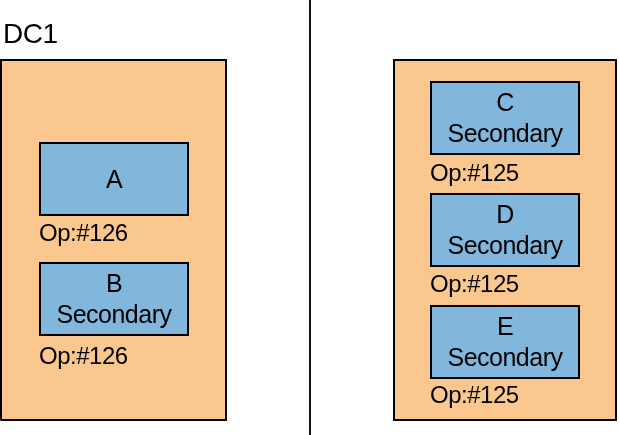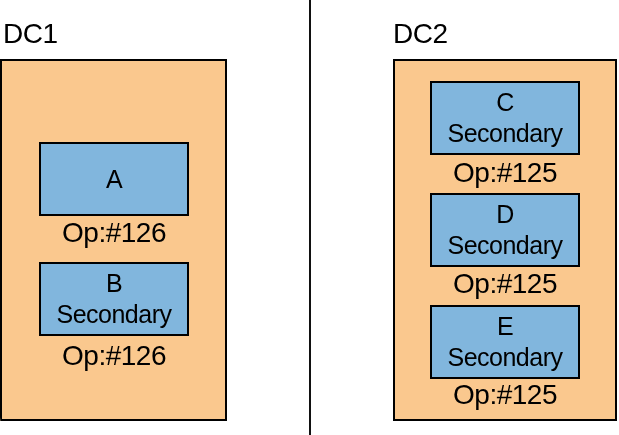--- a/index.html
+++ b/index.html
@@ -58,24 +58,24 @@
     justify-content: center;
     font-size: 25px;
     line-height: 31px;
     letter-spacing: -0.5px;
     text-align: center;
     overflow: hidden;
   }
   .op-label {
     position: absolute;
     width: 150px;
-    font-size: 28px;
+    font-size: 24px;
     line-height: 24px;
     letter-spacing: -0.5px;
-    text-align: center;
+    text-align: left;
     white-space: nowrap;
   }
   
   .dc1-box .node-a  { left: 37px; top: 81px;  }
   .dc1-box .op-a    { left: 37px; top: 160px; }
   .dc1-box .node-b  { left: 37px; top: 201px; }
   .dc1-box .op-b    { left: 37px; top: 283px; }
   
   .dc2-box .node-c  { left: 35px; top: 20px;  }
   .dc2-box .op-c    { left: 35px; top: 100px; }
@@ -99,21 +99,20 @@
     </div>
     <div class="op-label op-a">Op:#126</div>
 
     <div class="node node-b">
       <span>B</span>
       <span>Secondary</span>
     </div>
     <div class="op-label op-b">Op:#126</div>
   </div>
 
-  <div class="dc-label dc2-label">DC2</div>
 
   <div class="dc-box dc2-box">
     <div class="node node-c">
       <span>C</span>
       <span>Secondary</span>
     </div>
     <div class="op-label op-c">Op:#125</div>
 
     <div class="node node-d">
       <span>D</span>

